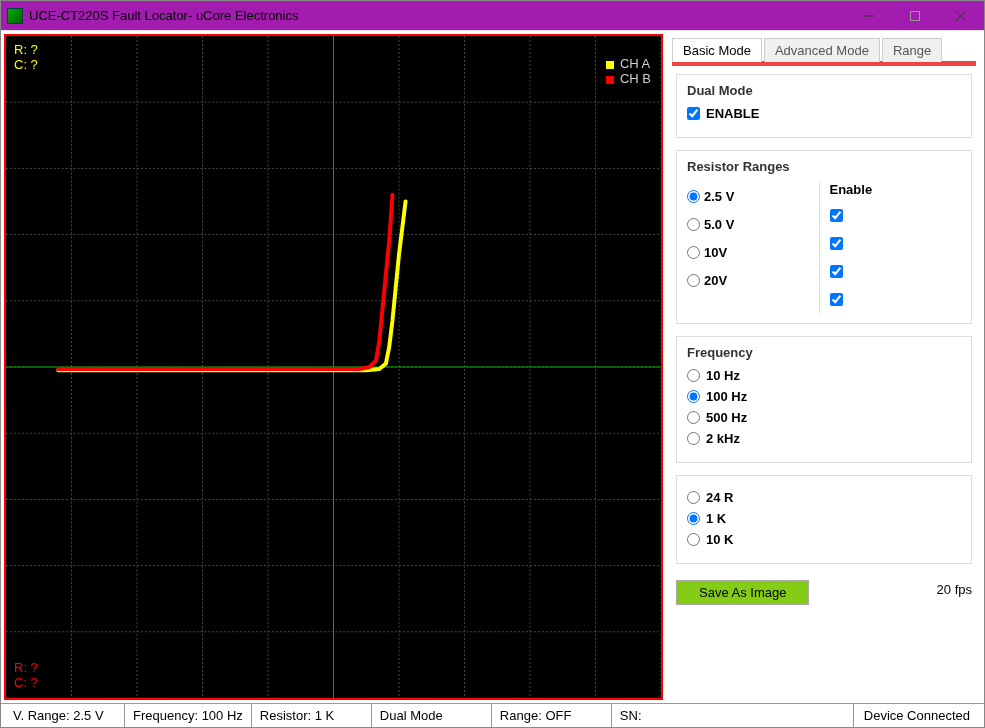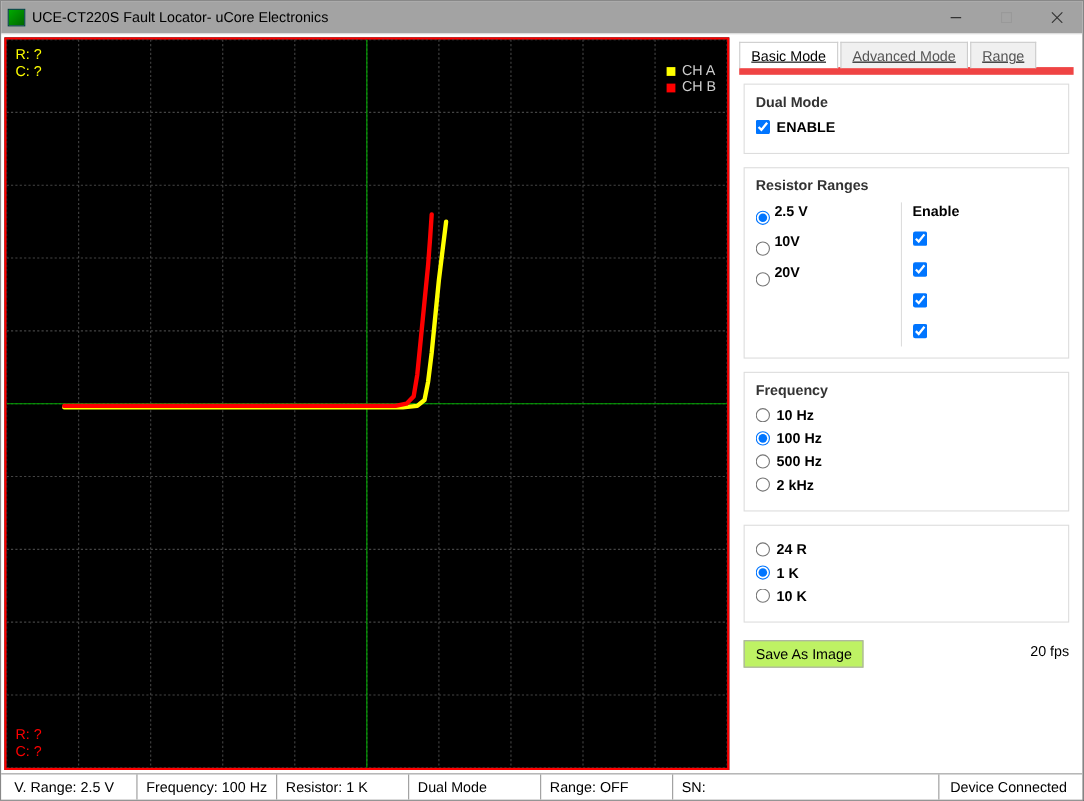--- a/index.html
+++ b/index.html
@@ -1,50 +1,50 @@
 <!DOCTYPE html>
 <html><head>
   <meta charset="utf-8">
   <style>
     * { box-sizing: border-box; margin: 0; padding: 0; font-family: "Segoe UI", Tahoma, sans-serif; font-size: 13px; }
     body { width: 985px; height: 728px; background: #fff; overflow: hidden; border: 1px solid #888; }
     
-    .titlebar { height: 30px; display: flex; align-items: center; background: #a3a3a3; border-bottom: 1px solid #ddd; }
+    .titlebar { height: 30px; display: flex; align-items: center; background: #a21caf; border-bottom: 1px solid #ddd; }
     .titlebar-icon { width: 16px; height: 16px; margin: 0 6px; background: linear-gradient(135deg, #0a0 0%, #060 100%); border: 1px solid #044; }
     .titlebar-text { flex: 1; color: #000; }
     .winbtns { display: flex; }
     .winbtn { width: 46px; height: 30px; display: flex; align-items: center; justify-content: center; color: #333; }
     
     .main { display: flex; height: 672px; }
     
     .plot-wrap { width: 665px; padding: 3px; }
     .plot { width: 100%; height: 100%; border: 2px solid #ff0000; background: #000; position: relative; }
     
     .side { flex: 1; padding: 6px 8px 6px 6px; }
-    .tabstrip { display: flex; border-bottom: 7px solid #ef4444; text-decoration: underline; }
+    .tabstrip { display: flex; border-bottom: 5px solid #ef4444; }
     .tab { padding: 4px 10px; background: #f0f0f0; border: 1px solid #ccc; border-bottom: none; margin-right: 2px; position: relative; top: 1px; color: #555; }
     .tab.active { background: #fff; color: #000; }
     
     .panel { border: 1px solid #ccc; border-top: none; padding: 10px; }
     
     .group { border: 1px solid #ddd; padding: 8px 10px 10px; margin-bottom: 12px; }
     .group-title { font-weight: bold; color: #333; margin-bottom: 8px; }
     
     .opt { margin: 6px 0; display: flex; align-items: center; }
     .opt input { margin-right: 6px; }
     .opt label { font-weight: bold; }
     
     .vr-row { display: flex; }
     .vr-col { flex: 1; }
     .vr-col.en { border-left: 1px solid #ddd; padding-left: 10px; }
     .vr-col-label { font-weight: bold; margin-bottom: 4px; }
-    .vr-item { height: 28px; display: flex; }
+    .vr-item { height: 28px; display: flex; align-items: center; }
     .vr-item label { font-weight: bold; margin-left: 4px; }
     
-    .save-btn { padding: 4px 10px; background: #bef264; border: 1px solid #aaa; margin-top: 4px; }
+    .save-btn { padding: 4px 22px; background: #84cc16; border: 1px solid #aaa; margin-top: 4px; }
     .fps { float: right; margin-top: 6px; }
     
     .statusbar { height: 24px; border-top: 1px solid #999; display: flex; align-items: center; padding: 0 4px; text-align: right; }
     .status-cell { padding: 0 8px; border-right: 1px solid #999; height: 100%; display: flex; align-items: center; }
     .status-cell.wide { min-width: 120px; }
     .status-right { padding: 0 10px; }
   </style>
 </head>
 <body>
 
@@ -137,20 +137,24 @@
       <div class="group">
         <div class="group-title">Resistor Ranges</div>
         <div class="vr-row">
           <div class="vr-col" id="vr-opts">
               <div class="vr-item">
                 <input type="radio" name="vr" checked="" style="">
                 <label>2.5 V</label>
               </div>
               <div class="vr-item">
                 <input type="radio" name="vr" style="">
+                <label>5.0 V</label>
+              </div>
+              <div class="vr-item">
+                <input type="radio" name="vr" style="">
                 <label>10V</label>
               </div>
               <div class="vr-item">
                 <input type="radio" name="vr" style="">
                 <label>20V</label>
               </div>
             </div>
           <div class="vr-col en">
             <div class="vr-col-label">Enable</div>
             <div id="vr-enables">

